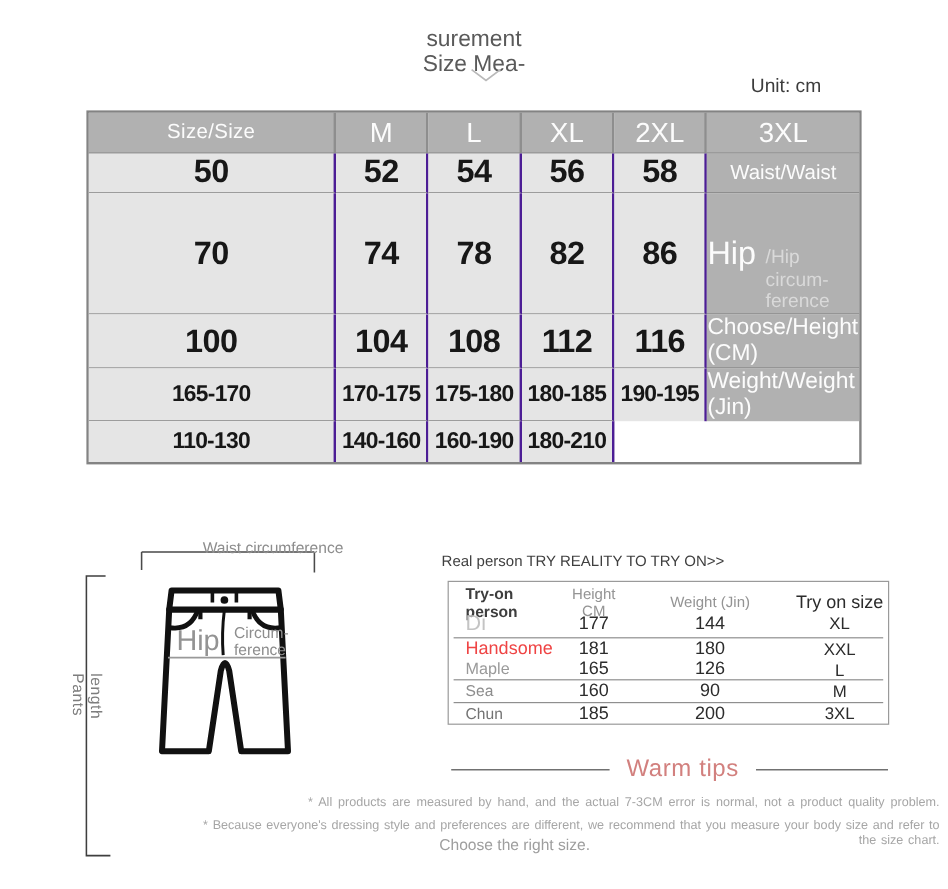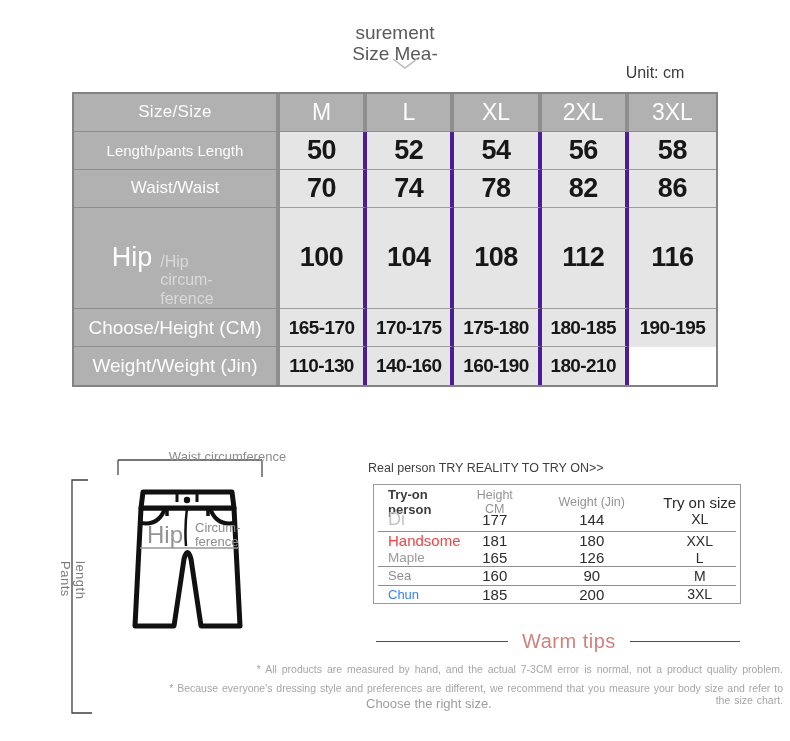--- a/index.html
+++ b/index.html
@@ -13,21 +13,21 @@
   .chevron { position:absolute; left:392px; top:56px; }
 
   .unit-label { position:absolute; left:600px; top:64px; width:110px; text-align:center;
                 font-size:16px; color:#3c3c3c; }
 
   
   .st { position:absolute; left:72px; top:92px; width:646px; height:295px;
         display:grid; grid-template-columns:206px repeat(5, 1fr);
         grid-template-rows:repeat(6, 1fr); border:2px solid #838383; background:#fff; }
   .cell { display:flex; align-items:center; justify-content:center;
-          border-right:4px solid #4c1d95; border-bottom:1px solid #9c9c9c; }
+          border-right:2px solid #4c1d95; border-bottom:1px solid #9c9c9c; }
   .cell:nth-child(6n) { border-right:none; }
   .cell:nth-last-child(-n+6) { border-bottom:none; }
   .hc, .lc { background:#b1b1b1; color:#fcfcfc; border-color:#8e8e8e; }
   .corner { font-size:17px; letter-spacing:.3px; }
   .szh { font-size:23px; }
   .nc { background:#e5e5e5; color:#171717; }
   .big { font-size:27px; font-weight:700; letter-spacing:-.5px; }
   .rng { font-size:19px; font-weight:600; letter-spacing:-.6px; }
   .lbl-length { font-size:15px; }
   .lbl-waist  { font-size:17px; }
@@ -61,21 +61,21 @@
   .tr-hm { height:34px; }
   .tr-hm .tr-row { height:17px; }
   .tr-sea, .tr-chun { height:20px; flex:1; }
   .divider { border-bottom:1px solid #8f8f8f; margin:0 4px; }
   .val { font-size:15px; color:#2c2c2c; }
   .sz  { font-size:14px; color:#2c2c2c; }
   .p-di   { font-size:18px; color:#c4c4c4; }
   .p-hand { font-size:15px; color:#ef4444; }
   .p-map  { font-size:13.5px; color:#9a9a9a; }
   .p-sea  { font-size:13px;  color:#8d8d8d; }
-  .p-chun { font-size:13px;  color:#3b82f6; }
+  .p-chun { font-size:13px;  color:#737373; }
 
   
   .warm { position:absolute; left:376px; top:629px; width:364px; height:24px;
           display:flex; align-items:center; }
   .warm .line-l { width:132px; border-top:1px solid #4f4f4f; }
   .warm .line-r { flex:1; border-top:1px solid #4f4f4f; }
   .warm .wt { margin:0 14px; font-size:20px; letter-spacing:.5px; color:#d2807e; }
 
   .note1 { position:absolute; right:7px; top:663px; width:600px; text-align:right;
            font-size:10.5px; word-spacing:2px; color:#a6a6a6; }
@@ -102,21 +102,20 @@
 
   <div class="st">
 
     <div class="cell hc corner">Size/Size</div>
     <div class="cell hc szh">M</div>
     <div class="cell hc szh">L</div>
     <div class="cell hc szh">XL</div>
     <div class="cell hc szh">2XL</div>
     <div class="cell hc szh">3XL</div>
 
-    <div class="cell lc lbl-length">Length/pants Length</div>
     <div class="cell nc big">50</div>
     <div class="cell nc big">52</div>
     <div class="cell nc big">54</div>
     <div class="cell nc big">56</div>
     <div class="cell nc big">58</div>
 
     <div class="cell lc lbl-waist">Waist/Waist</div>
     <div class="cell nc big">70</div>
     <div class="cell nc big">74</div>
     <div class="cell nc big">78</div>

